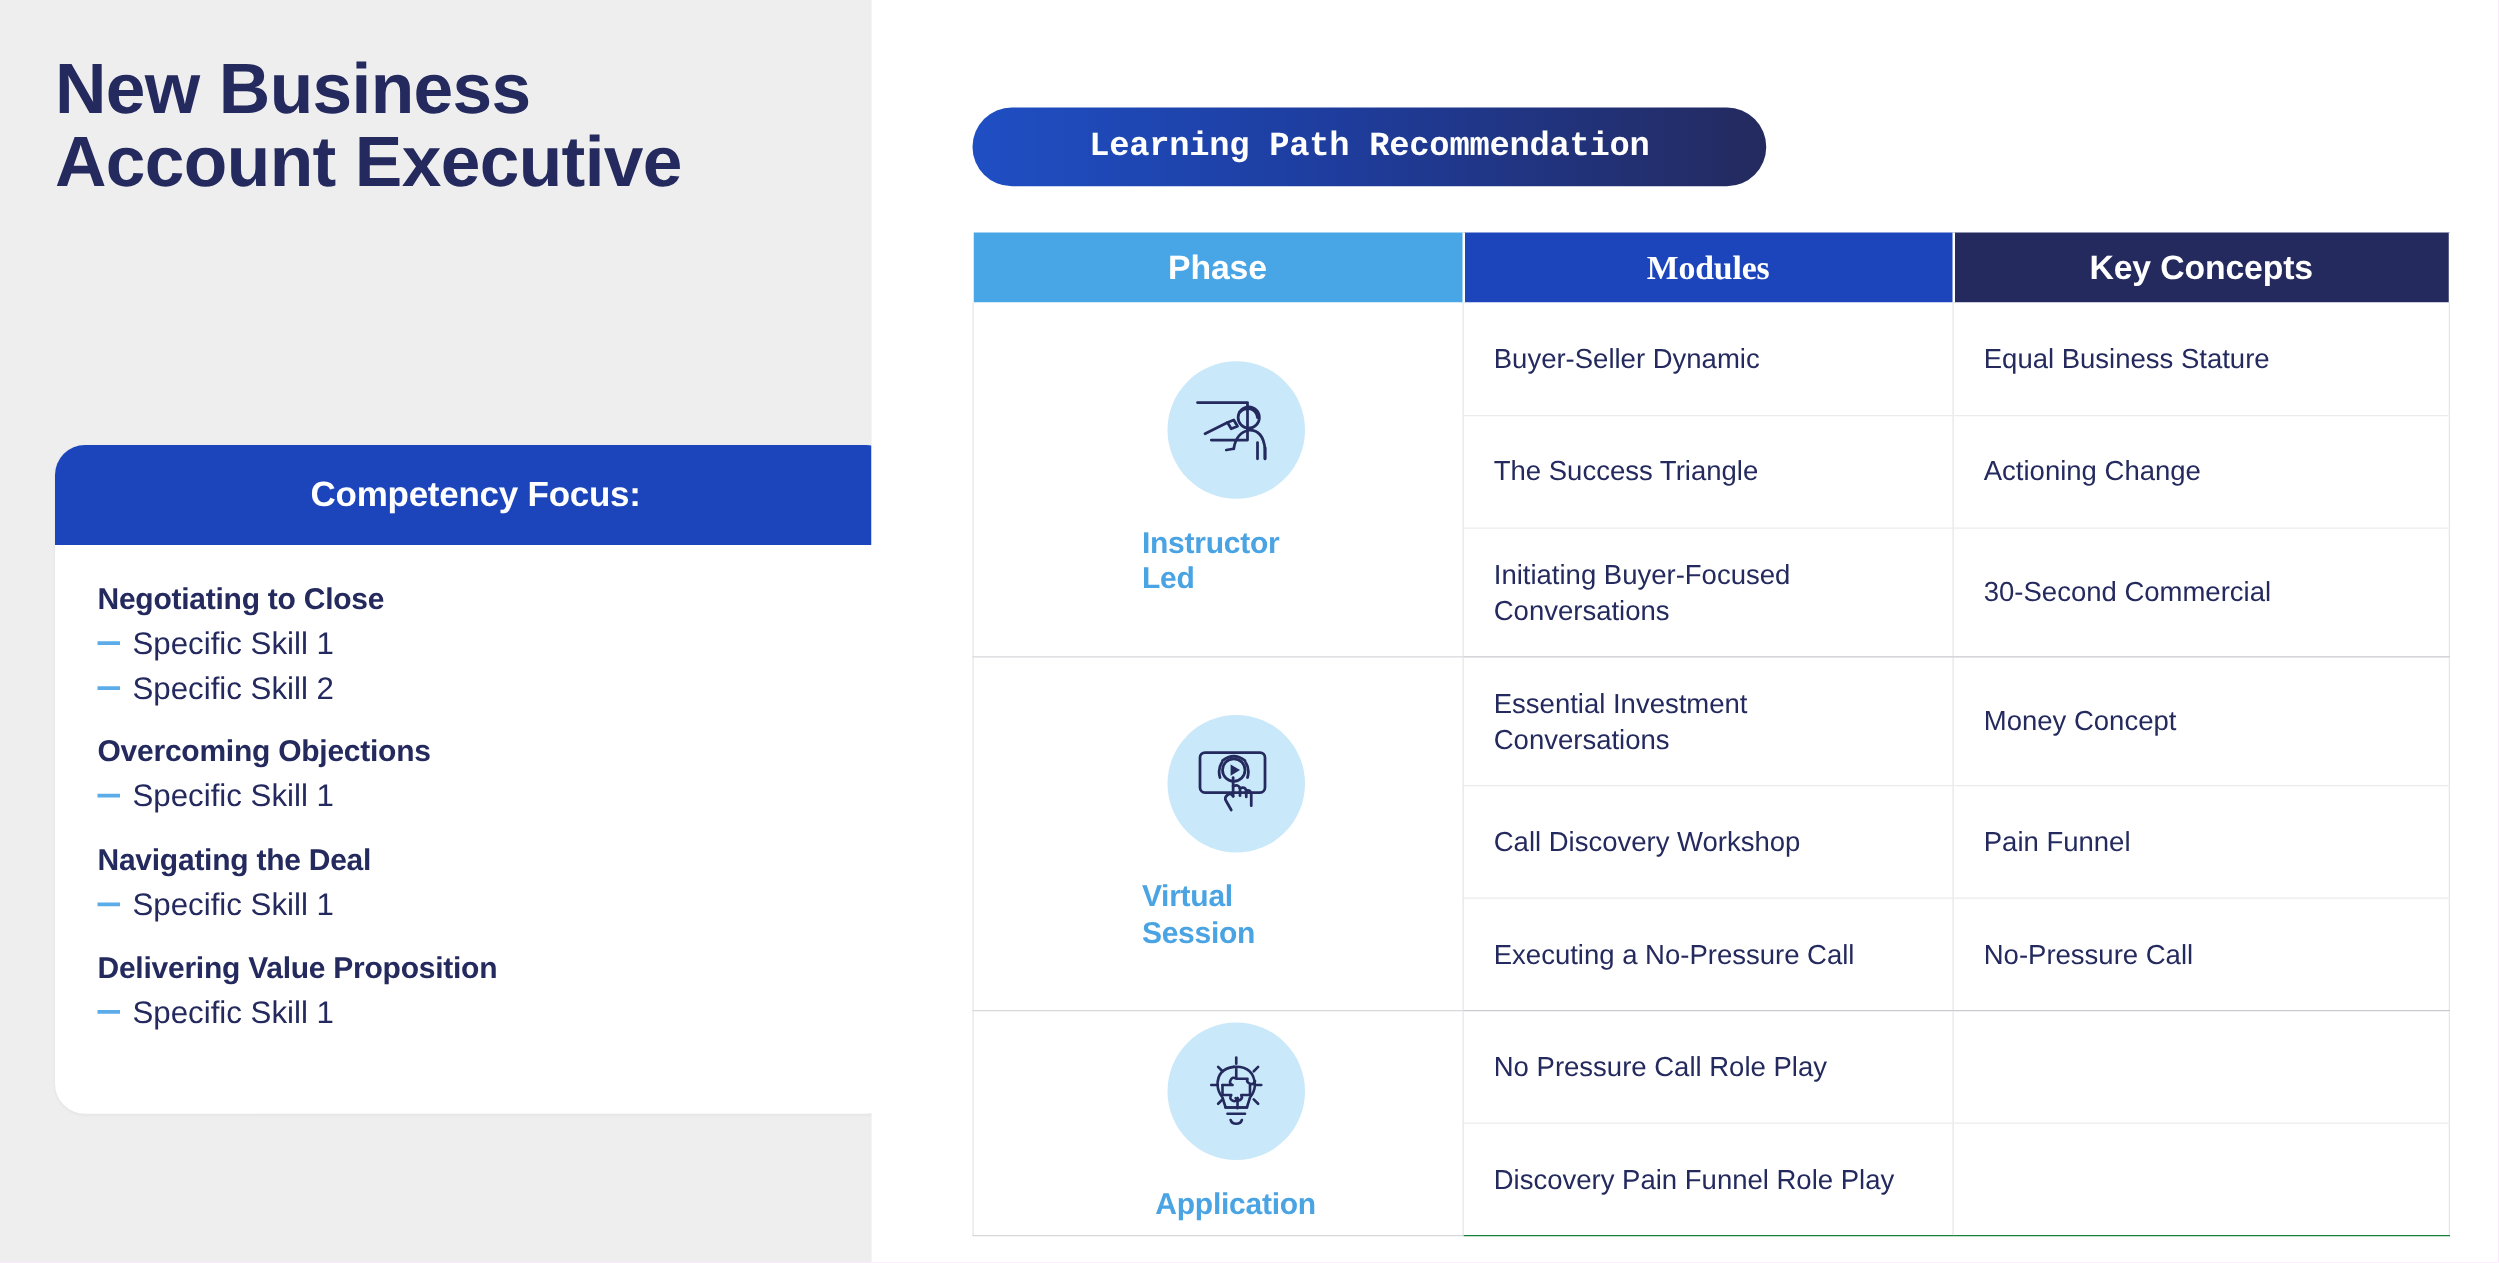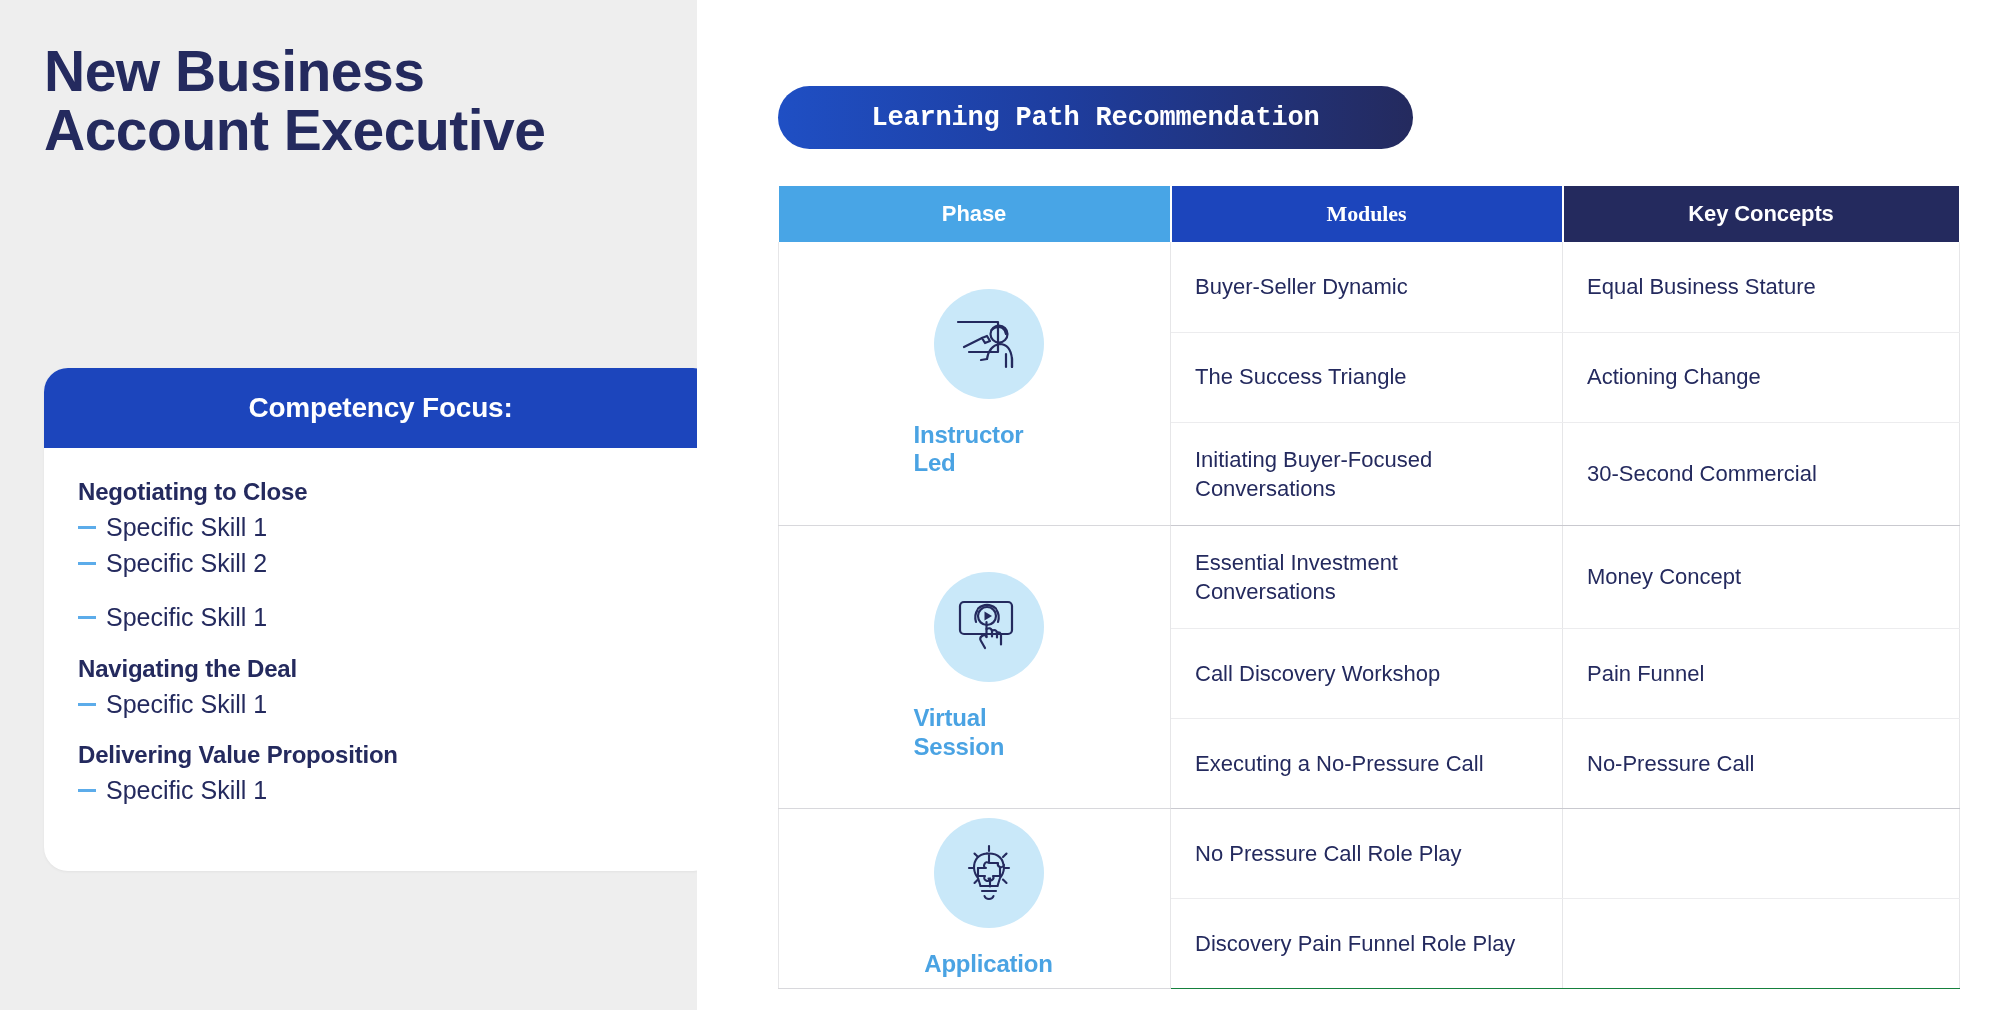--- a/index.html
+++ b/index.html
@@ -33,21 +33,21 @@
     width: 600px;
     font-size: 57px;
     font-weight: 700;
     line-height: 1.03;
     letter-spacing: -0.5px;
     color: #242a5e;
   }
   .comp-card {
     position: absolute;
     left: 44px;
-    top: 368px;
+    top: 356px;
     width: 673px;
     background: #ffffff;
     border-radius: 24px;
     overflow: hidden;
     box-shadow: 0 1px 3px rgba(0,0,0,0.05);
   }
   .comp-card-header {
     background: #1c45bc;
     color: #ffffff;
     text-align: center;
@@ -122,21 +122,21 @@
     width: 1181px;
   }
   table.lp {
     border-collapse: collapse;
     width: 1181px;
     table-layout: fixed;
   }
   table.lp th {
     height: 56px;
     color: #ffffff;
-    font-size: 22px;
+    font-size: 27px;
     font-weight: 700;
     letter-spacing: -0.1px;
     text-align: center;
     vertical-align: middle;
     border-right: 2px solid #ffffff;
   }
   th.th-phase   { background: #48a5e6; width: 392px; }
   th.th-modules { background: #1c45bc; width: 392px; font-family: Liberation Serif, serif; }
   th.th-keys    { background: #242a5e; width: 397px; border-right: none; }
 
@@ -206,20 +206,21 @@
             <span class="dash"></span>
             <span>Specific Skill 1</span>
           </div>
           <div class="comp-skill">
             <span class="dash"></span>
             <span>Specific Skill 2</span>
           </div>
         </div>
 
         <div class="comp-group">
+          <div class="comp-group-title">Overcoming Objections</div>
           <div class="comp-skill">
             <span class="dash"></span>
             <span>Specific Skill 1</span>
           </div>
         </div>
 
         <div class="comp-group">
           <div class="comp-group-title">Navigating the Deal</div>
           <div class="comp-skill">
             <span class="dash"></span>

